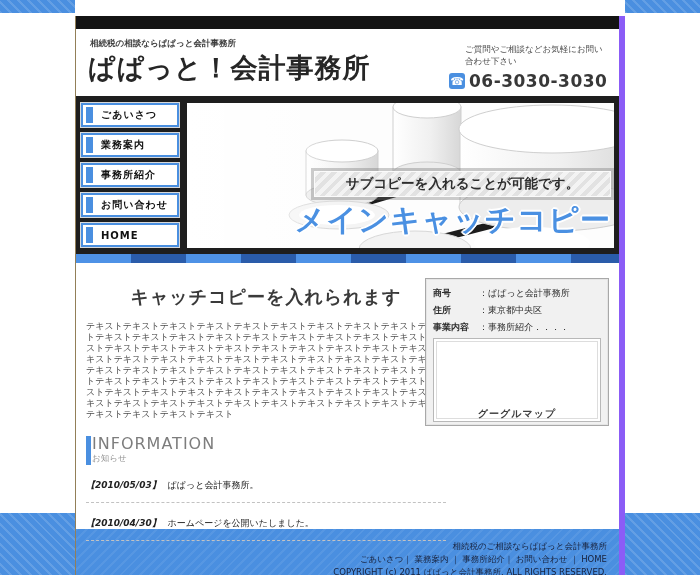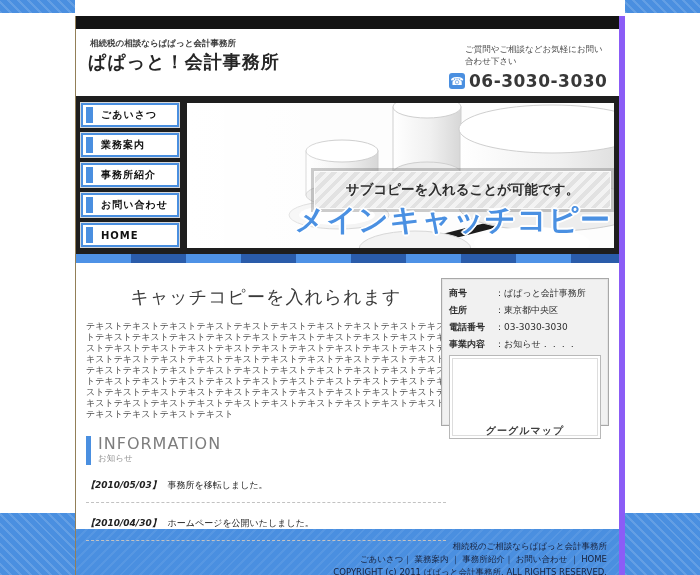--- a/index.html
+++ b/index.html
@@ -17,63 +17,63 @@
   .hatch { background-image:repeating-linear-gradient(45deg, rgba(255,255,255,0.14) 0 2px, rgba(255,255,255,0) 2px 7px); }
 
   
   .content { position:absolute; left:75px; top:16px; width:550px; height:575px;
              border-left:1px solid #927f58; border-right:6px solid #8b5cf6; background:#22c55e; }
   .top-black { height:13px; background:#141414; }
 
   
   .header { position:relative; height:67px; background:#fff; }
   .tagline { position:absolute; left:14px; top:9px; font-size:8.5px; color:#3c3c3c; font-weight:bold; }
-  .site-title { position:absolute; left:12px; top:21px; font-size:18px; font-weight:bold; color:#262626; letter-spacing:1px; }
+  .site-title { position:absolute; left:12px; top:21px; font-size:27px; font-weight:bold; color:#262626; letter-spacing:1px; }
   .header-right { position:absolute; right:10px; top:15px; width:160px; }
   .contact-note { font-size:8.5px; color:#4a4a4a; margin-bottom:3px;margin-left:16px; }
   .phone-row { display:flex; align-items:center; }
   .phone-icon { width:16px; height:16px; background:#4a8fe0; border-radius:3px; color:#fff; font-size:11px;
                 display:flex; align-items:center; justify-content:center; margin-right:4px; }
   .phone-number { font-size:17px; font-weight:bold; color:#383838; letter-spacing:0.5px; }
 
   
   .visual { height:158px; background:#1e1e1e; display:flex; padding:7px 5px 6px 5px; }
   .menu { width:101px; }
   .menu-btn { width:98px; height:24px; margin-bottom:6px; background:#fff; border:2px solid #4a8fe0;
               box-shadow:0 0 0 1px #d9d9d9; position:relative; display:flex; align-items:center; cursor:pointer; }
   .menu-btn .accent { position:absolute; left:3px; top:2px; bottom:2px; width:7px; background:#4a8fe0; }
   .menu-btn .lbl { margin-left:18px; font-size:10px; font-weight:bold; color:#111; letter-spacing:1px; white-space:nowrap; }
 
   .hero { flex:1; margin-left:5px; background:#fff; position:relative; overflow:hidden; }
   .hero svg { position:absolute; left:0; top:0; }
-  .sub-band { position:absolute; top:68px; left:127px; right:3px; height:38px;
+  .sub-band { position:absolute; top:68px; left:127px; right:3px; height:26px;
               background:repeating-linear-gradient(135deg,#f3f3f3 0 4px,#e2e2e2 4px 8px);
               border:1px solid #fbfbfb; box-shadow:0 0 0 3px rgba(110,110,110,0.35);
               display:flex; align-items:center; justify-content:center; }
   .sub-band span { font-size:13.5px; font-weight:bold; color:#2e2e2e; }
   .main-copy { position:absolute; top:97px; right:3px; font-size:30px; font-weight:bold; color:#4a90e2;
                letter-spacing:1px; white-space:nowrap;
                text-shadow:-2px 0 #fff, 2px 0 #fff, 0 -2px #fff, 0 2px #fff, -1px -1px #fff, 1px 1px #fff, -1px 1px #fff, 1px -1px #fff;text-align:right; }
 
   
   .divider { height:9px; background:repeating-linear-gradient(90deg,#4e92e6 0 55px,#2a5caa 55px 110px); }
 
   
   .main { position:relative; height:266px; background:#fff; }
   .left-col { position:absolute; left:10px; top:0; width:360px; }
-  .catch-heading { margin-top:22px; text-align:center; font-size:18px; color:#3a3a3a; font-weight:400; letter-spacing:1px; }
+  .catch-heading { margin-top:22px; text-align:center; font-size:18px; color:#3a3a3a; font-weight:700; letter-spacing:1px; }
   .body-text { margin-top:12px; font-size:9px; line-height:11px; color:#4a4a4a; word-break:break-all; }
-  .info-header { margin-top:16px; border-left:5px solid #4a8fe0; padding-left:7px; }
+  .info-header { margin-top:16px; border-left:5px solid #4a8fe0; padding-left:1px; }
   .info-title { font-size:16px; color:#7d7d7d; letter-spacing:1px; line-height:16px; }
   .info-sub { font-size:8.5px; color:#949494; margin-top:1px; }
   .news-item { margin-top:14px; padding-bottom:10px; border-bottom:1px dashed #c2c2c2; font-size:9px; color:#222; }
   .news-item .date { font-weight:bold; margin-right:4px;font-style:italic; }
 
   
-  .profile-box { position:absolute; right:10px; top:15px; width:168px; height:148px;
+  .profile-box { position:absolute; right:10px; top:15px; width:184px; height:148px;
                  background:#f1f1f1; border:1px solid #a8a8a8; box-shadow:0 0 0 1px #e5e5e5 inset; padding:8px 7px; }
   .profile-row { display:flex; font-size:9px; color:#2e2e2e; margin-bottom:4px; }
   .profile-row .plabel { width:46px; font-weight:bold; }
   .profile-row .pvalue { flex:1; }
   .map-box { margin-top:4px; height:84px; background:#fff; border:1px solid #b8b8b8; box-shadow:inset 0 0 0 2px #fff, inset 0 0 0 3px #ddd;
              display:flex; align-items:flex-end; justify-content:center; cursor:pointer; }
   .map-box span { font-size:10px; font-weight:bold; color:#3e3e3e; letter-spacing:1px; }
 
   
   .footer { height:62px; background:#4a8fe0;
@@ -183,44 +183,40 @@
     <div class="main">
       <div class="left-col">
         <div class="catch-heading">キャッチコピーを入れられます</div>
         <div class="body-text">テキストテキストテキストテキストテキストテキストテキストテキストテキストテキストテキストテキストテキストテキストテキストテキストテキストテキストテキストテキストテキストテキストテキストテキストテキストテキストテキストテキストテキストテキストテキストテキストテキストテキストテキストテキストテキストテキストテキストテキストテキストテキストテキストテキストテキストテキストテキストテキストテキストテキストテキストテキストテキストテキストテキストテキストテキストテキストテキストテキストテキストテキストテキストテキストテキストテキストテキストテキストテキストテキストテキストテキストテキストテキストテキストテキストテキストテキストテキストテキストテキストテキスト</div>
         <div class="info-header">
           <div class="info-title">INFORMATION</div>
           <div class="info-sub">お知らせ</div>
         </div>
         <div class="news-item">
           <span class="date">【2010/05/03】</span>
-          <span>事務所を移転しました。</span>
+          <span>ぱぱっと会計事務所。</span>
         </div>
         <div class="news-item">
           <span class="date">【2010/04/30】</span>
           <span>ホームページを公開いたしました。</span>
         </div>
       </div>
 
       <div class="profile-box">
         <div class="profile-row">
           <span class="plabel">商号</span>
           <span class="pvalue">：ぱぱっと会計事務所</span>
         </div>
         <div class="profile-row">
           <span class="plabel">住所</span>
           <span class="pvalue">：東京都中央区</span>
         </div>
         <div class="profile-row">
-          <span class="plabel">電話番号</span>
-          <span class="pvalue">：03-3030-3030</span>
-        </div>
-        <div class="profile-row">
           <span class="plabel">事業内容</span>
-          <span class="pvalue">：お知らせ．．．．</span>
+          <span class="pvalue">：事務所紹介．．．．</span>
         </div>
         <div class="map-box">
           <span>グーグルマップ</span>
         </div>
       </div>
     </div>
 
     <div class="footer">
       <div>相続税のご相談ならぱぱっと会計事務所</div>
       <div>

